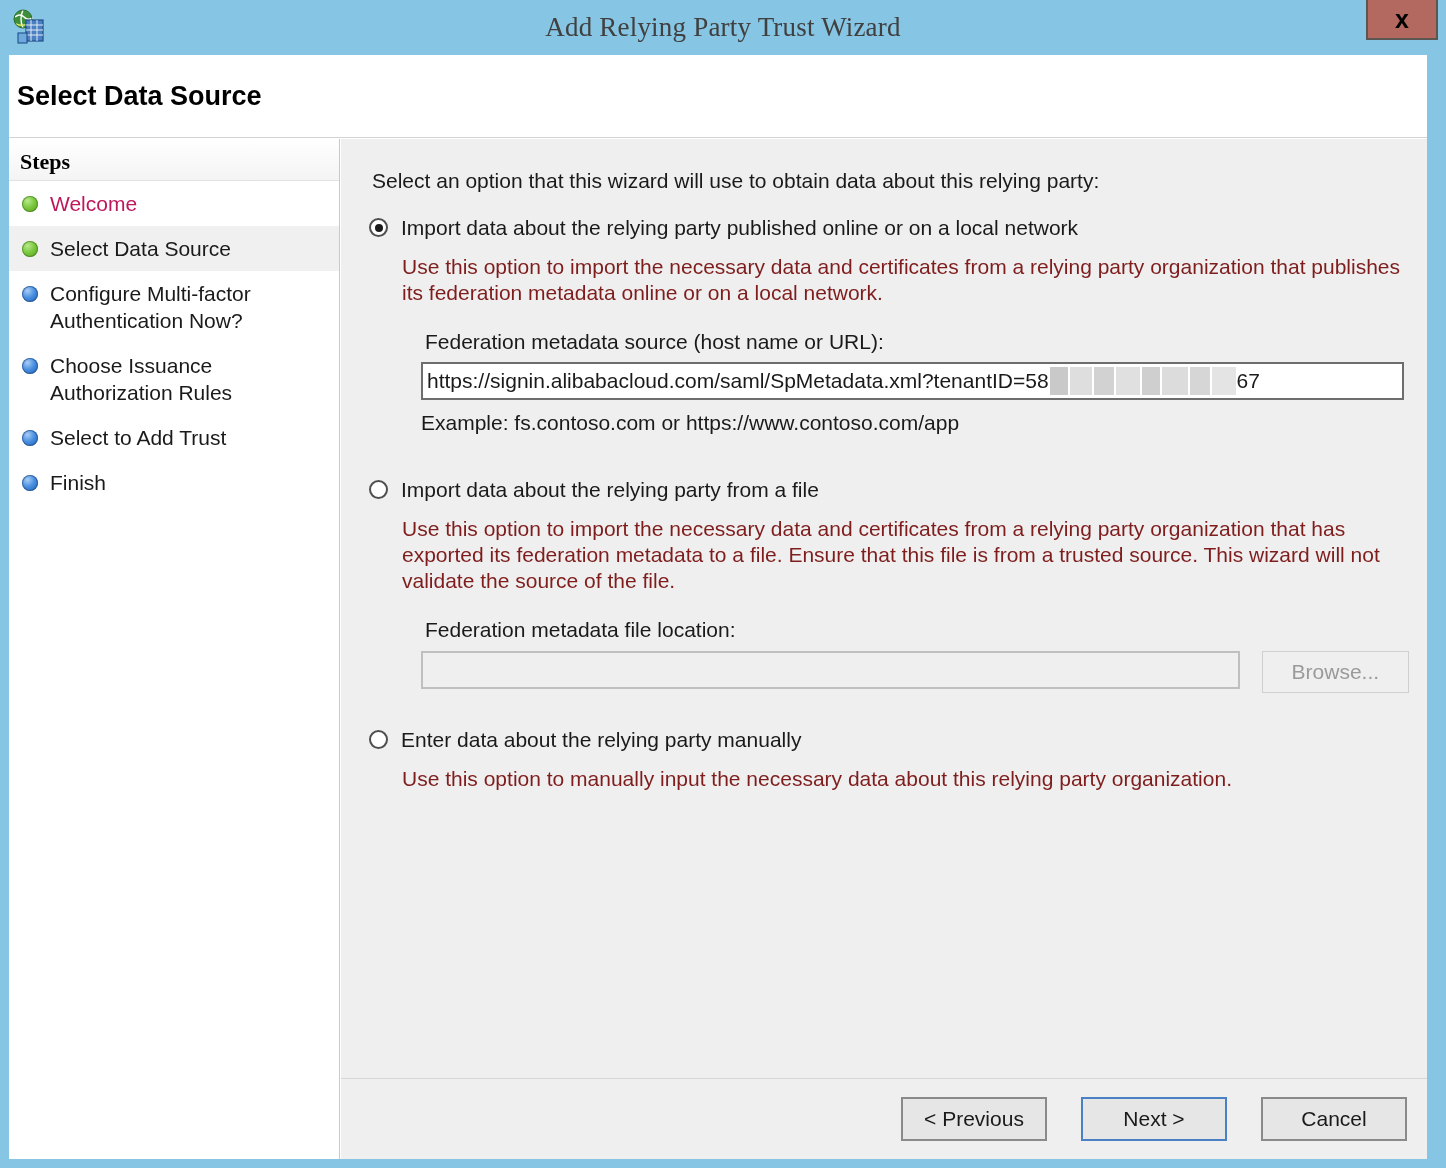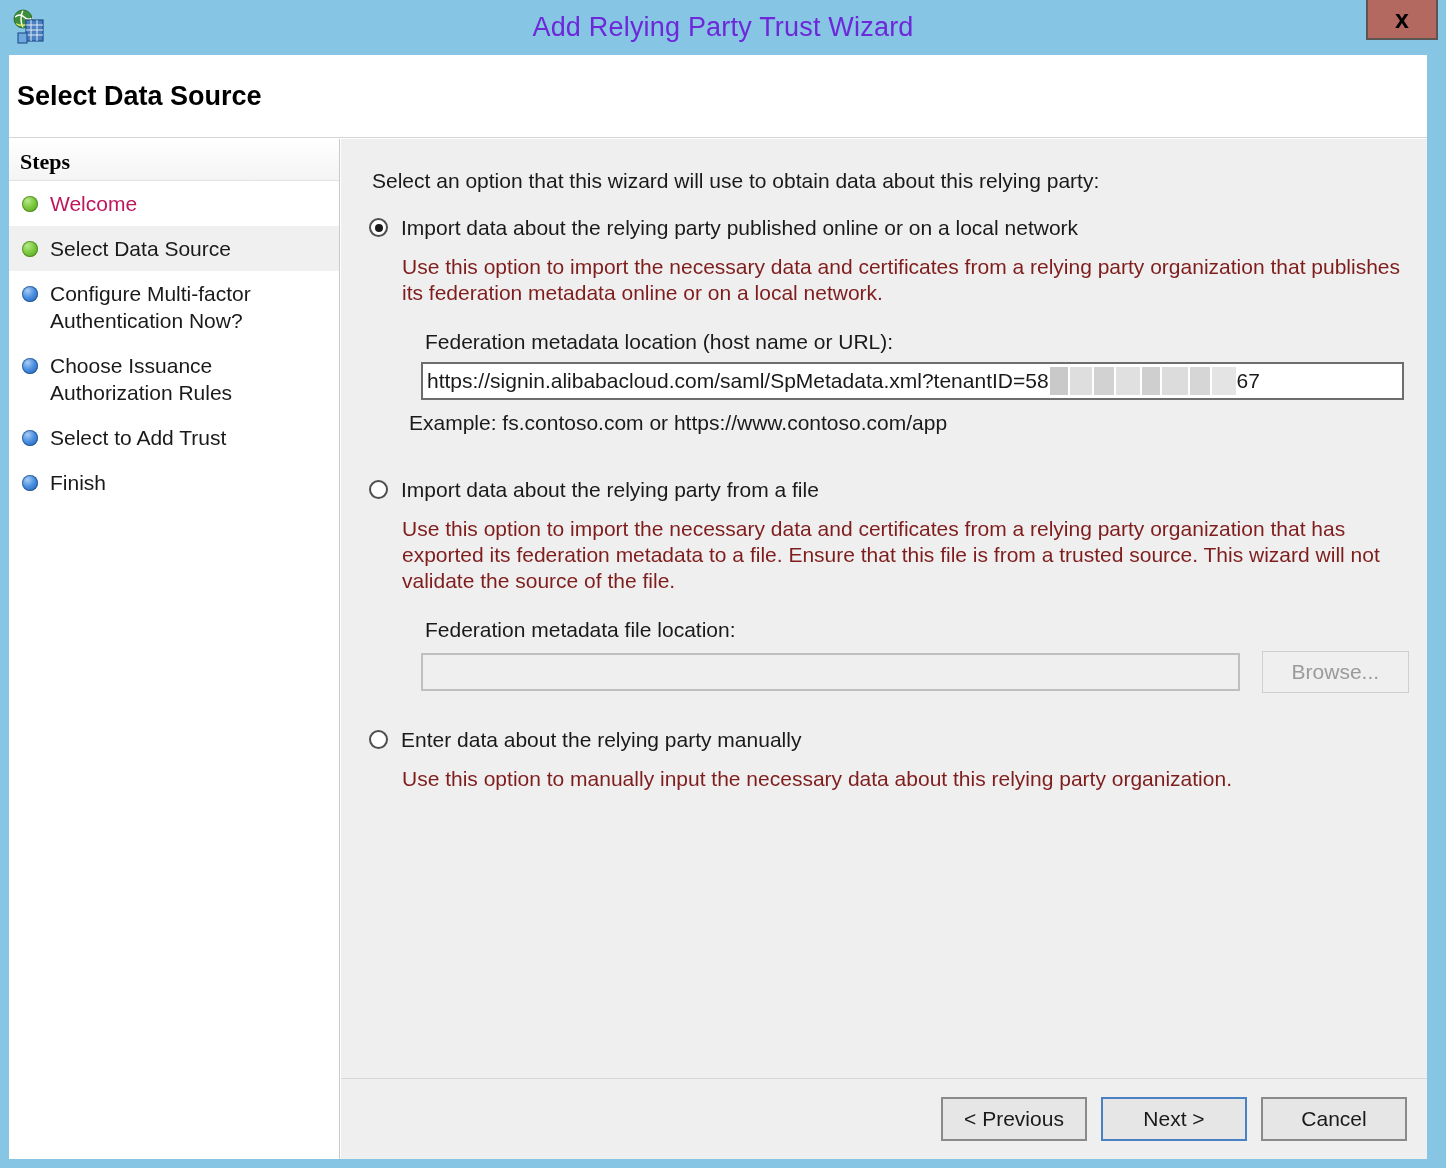--- a/index.html
+++ b/index.html
@@ -31,22 +31,22 @@
     left: 12px; top: 9px;
     width: 34px; height: 36px;
   }
   .title-text {
     position: absolute;
     left: 0; top: 0;
     width: 1446px; height: 55px;
     line-height: 55px;
     text-align: center;
     font-size: 27px;
-    color: #6d28d9;
-    font-family: Liberation Sans, sans-serif;
+    color: #404040;
+    font-family: Liberation Serif, serif;
     letter-spacing: 0.2px;
   }
   .close-btn {
     position: absolute;
     right: 8px; top: -2px;
     width: 72px; height: 42px;
     background: #b3695f;
     border: 2px solid #5c5653;
     color: #000;
     font-size: 25px;
@@ -222,30 +222,30 @@
     position: relative;
   }
   .redact-block {
     display: inline-block;
     height: 28px;
     vertical-align: middle;
     margin: 0 1px;
   }
   .example-text {
     margin-top: 11px;
-    margin-left: 40px;
+    margin-left: 52px;
     font-size: 21px;
     color: #1a1a1a;
   }
 
   .file-row {
     margin-top: 9px;
     margin-left: 52px;
     display: flex;
-    align-items: center;
+    align-items: flex-start;
   }
   .text-input-disabled {
     width: 822px; height: 38px;
     border: 2px solid #bfbfbf;
     background: #efefef;
     font-size: 21px;
     padding: 0 4px;
   }
   .browse-btn {
     margin-left: 22px;
@@ -264,21 +264,21 @@
     position: absolute;
     left: 0; top: 939px;
     width: 1086px; height: 81px;
     background: #efefef;
     border-top: 1px solid #d6d6d6;
   }
   .footer-buttons {
     position: absolute;
     right: 20px; top: 18px;
     display: flex;
-    gap: 14px;
+    gap: 34px;
     justify-content: center;
   }
   .btn {
     width: 146px; height: 44px;
     background: #e6e6e6;
     border: 2px solid #8a8a8a;
     font-size: 21px;
     color: #1a1a1a;
     line-height: 40px;
     text-align: center;
@@ -364,21 +364,21 @@
       <div class="content-inner">
 
         <div class="intro-text">Select an option that this wizard will use to obtain data about this relying party:</div>
 
         <div class="opt opt-1">
           <div class="radio-row">
             <span class="radio checked"></span>
             <span class="radio-label">Import data about the relying party published online or on a local network</span>
           </div>
           <div class="opt-desc">Use this option to import the necessary data and certificates from a relying party organization that publishes its federation metadata online or on a local network.</div>
-          <div class="field-label">Federation metadata location (host name or URL):</div>
+          <div class="field-label">Federation metadata source (host name or URL):</div>
           <div class="field-row">
             <div class="text-input">
               <span>https://signin.alibabacloud.com/saml/SpMetadata.xml?tenantID=58</span>
                 <span class="redact-block" style="width:18px;background:#c9c9c9;"></span>
                 <span class="redact-block" style="width:22px;background:#dedede;"></span>
                 <span class="redact-block" style="width:20px;background:#d2d2d2;"></span>
                 <span class="redact-block" style="width:24px;background:#e0e0e0;"></span>
                 <span class="redact-block" style="width:18px;background:#cfcfcf;"></span>
                 <span class="redact-block" style="width:26px;background:#dcdcdc;"></span>
                 <span class="redact-block" style="width:20px;background:#d6d6d6;"></span>

